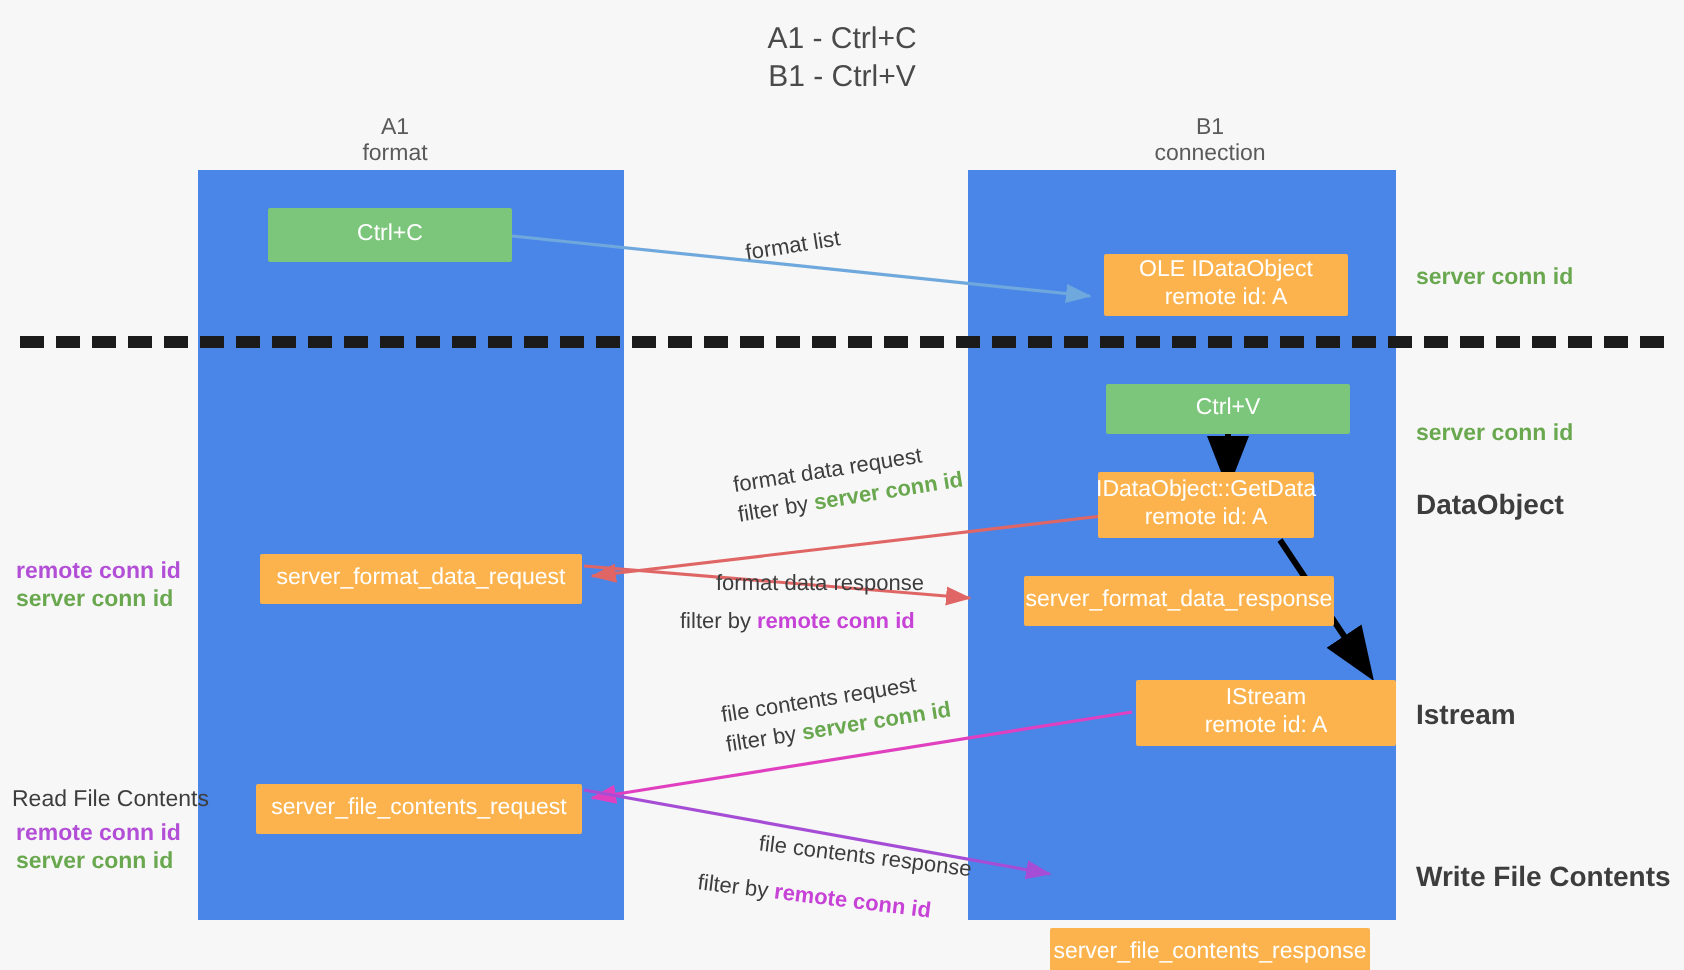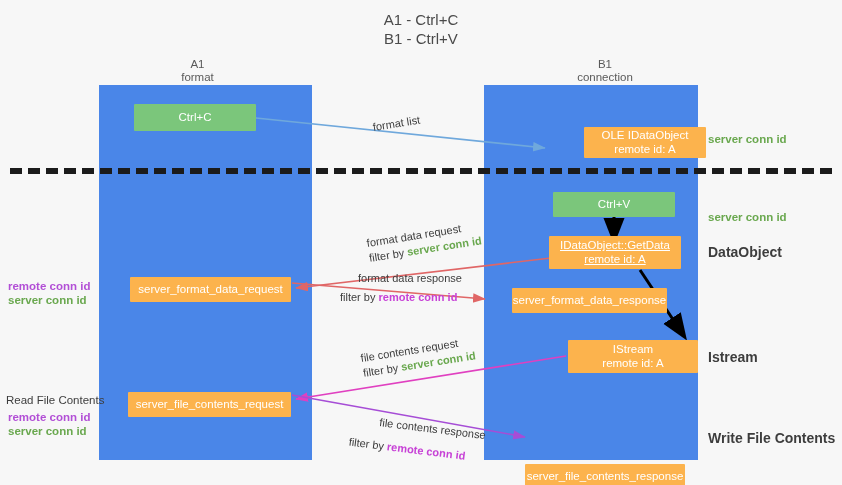--- a/index.html
+++ b/index.html
@@ -175,30 +175,30 @@
   </div>
 
   <div class="node orange" style="left:130px; top:277px; width:161px; height:25px;">
     <span class="ln">server_format_data_request</span>
   </div>
 
   <div class="node orange" style="left:128px; top:392px; width:163px; height:25px;">
     <span class="ln">server_file_contents_request</span>
   </div>
 
-  <div class="node orange" style="left:552px; top:127px; width:122px; height:31px;margin-left:32px;">
+  <div class="node orange" style="left:552px; top:127px; width:122px; height:31px;">
     <span class="ln">OLE IDataObject</span>
     <span class="ln">remote id: A</span>
   </div>
 
   <div class="node green" style="left:553px; top:180px; width:122px; height:25px;margin-top:12px;">
     <span class="ln">Ctrl+V</span>
   </div>
 
-  <div class="node orange" style="left:549px; top:236px; width:132px; height:33px;text-decoration:underline;">
+  <div class="node orange" style="left:549px; top:236px; width:108px; height:33px;">
     <span class="ln">IDataObject::GetData</span>
     <span class="ln">remote id: A</span>
   </div>
 
   <div class="node orange" style="left:512px; top:288px; width:155px; height:25px;">
     <span class="ln">server_format_data_response</span>
   </div>
 
   <div class="node orange" style="left:568px; top:340px; width:130px; height:33px;">
     <span class="ln">IStream</span>
@@ -213,21 +213,21 @@
 
   <div class="elabel rot-up" style="left:373px; top:120px;">
     <span>format list</span>
   </div>
 
   <div class="elabel rot-up" style="left:368px; top:236px;">
     <div>format data request</div>
     <div><span>filter by </span><span class="hi-green">server conn id</span></div>
   </div>
 
-  <div class="elabel" style="left:358px; top:271px;">
+  <div class="elabel" style="left:358px; top:285px;">
     <div>format data response</div>
     <div style="margin-left:-18px; margin-top:4px;"><span>filter by </span><span class="hi-purple">remote conn id</span></div>
   </div>
 
   <div class="elabel rot-up" style="left:362px; top:351px;">
     <div>file contents request</div>
     <div><span>filter by </span><span class="hi-green">server conn id</span></div>
   </div>
 
   <div class="elabel rot-dn" style="left:378px; top:415px;">

